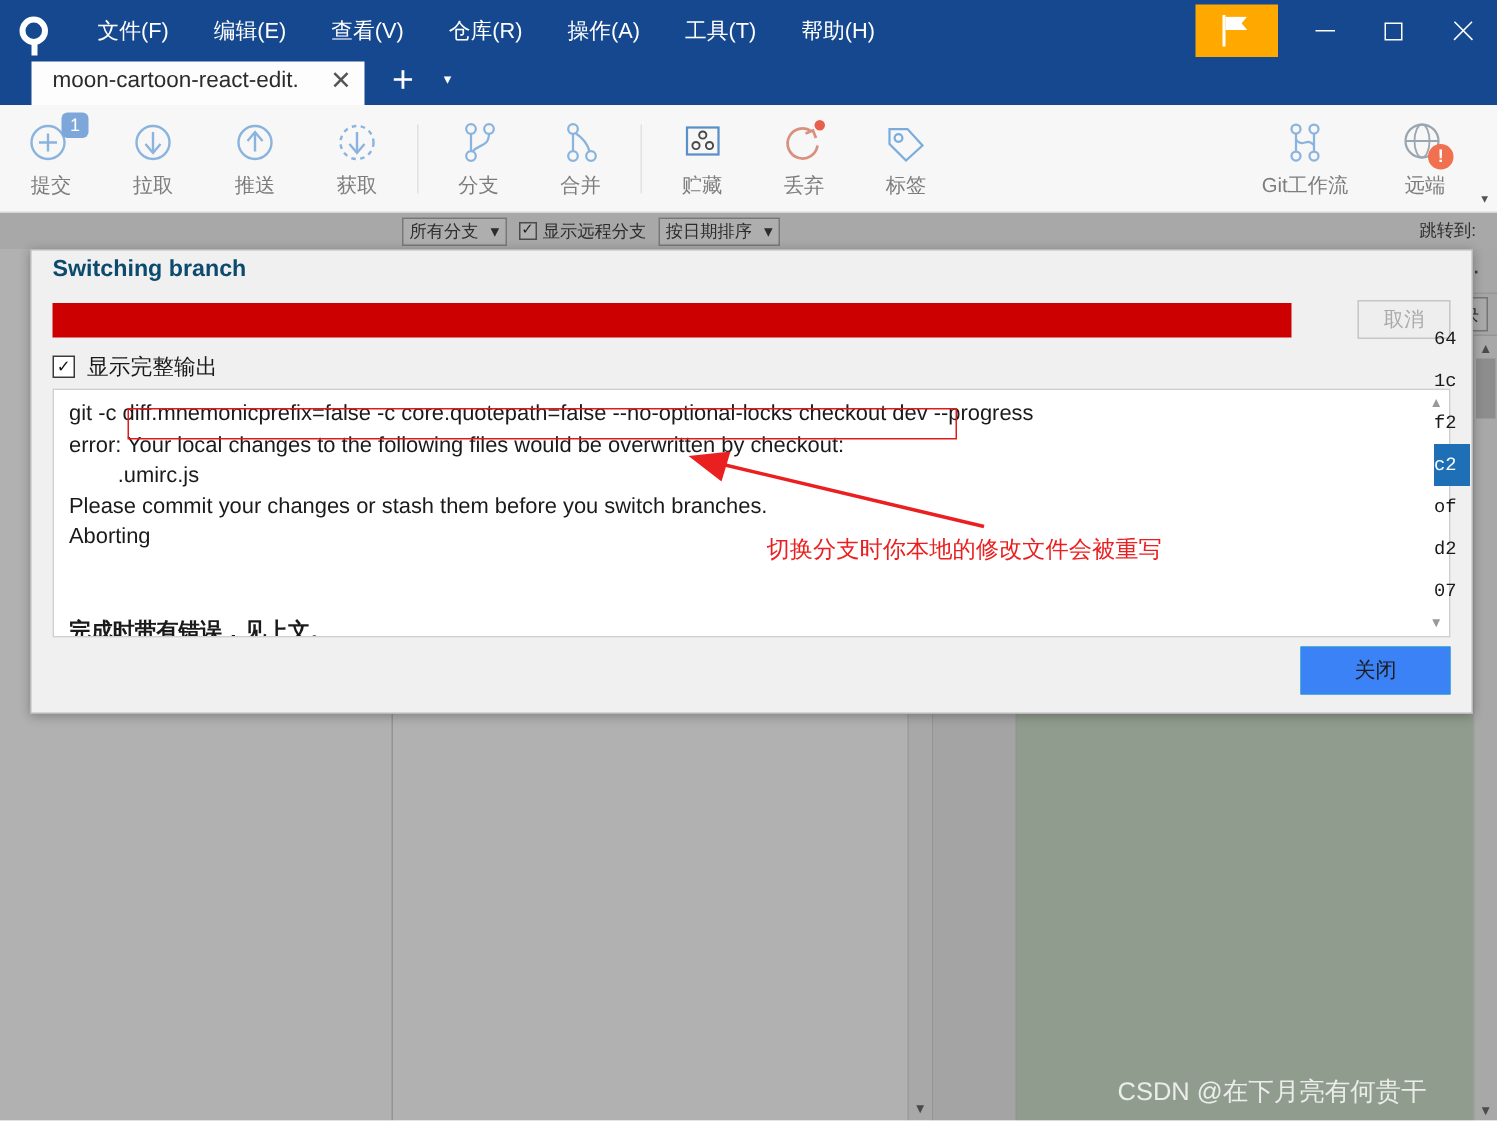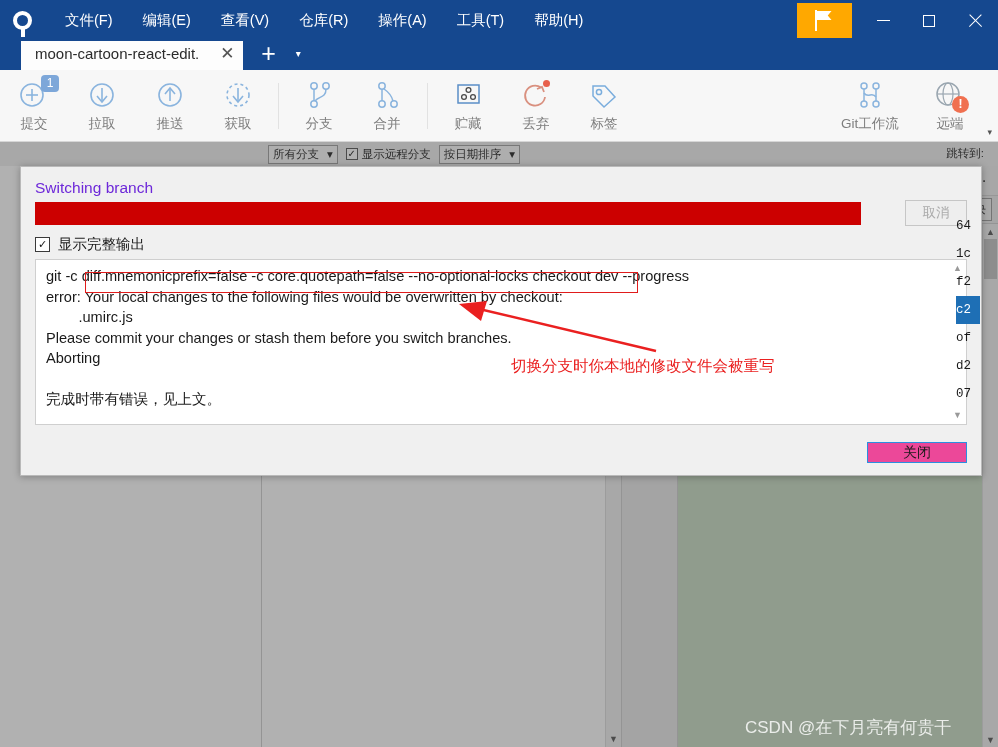--- a/index.html
+++ b/index.html
@@ -283,22 +283,22 @@
     background: rgba(60,60,60,0.40); pointer-events: none;
   }
 
   
   .modal {
     position: absolute; left: 20px; top: 166px; width: 962px; height: 310px;
     background: #f0f0f0; border: 1px solid #b9b9b9;
     box-shadow: 0 1px 7px rgba(0,0,0,0.28);
   }
   .modal-title {
-    position: absolute; left: 14px; top: 12px;
-    font-size: 15.5px; color: #6d28d9;
+    position: absolute; left: 14px; top: 4px;
+    font-size: 15.5px; color: #0c4a6e; font-weight: bold;
   }
   .progress-wrap {
     position: absolute; left: 14px; top: 35px; right: 120px; height: 23px;
     background: #e6e6e6;
   }
   .progress-bar { height: 23px; background: #cc0000; width: 100%; }
   .cancel-btn {
     position: absolute; right: 14px; top: 33px; width: 62px; height: 26px;
     border: 1px solid #c6c6c6; background: #eeeeee; color: #aaaaaa;
     font-size: 13.5px; display: flex; align-items: center; justify-content: center;
@@ -319,22 +319,22 @@
   }
   .out-line { white-space: pre; }
   .annot-box {
     position: absolute; border: 1.3px solid #e01b1b;
     pointer-events: none;
   }
   .annot-text {
     position: absolute; color: #ea2020; font-size: 15.5px; white-space: nowrap;
   }
   .close-btn {
-    position: absolute; right: 14px; bottom: 12px; width: 100px; height: 21px;
-    border: 1.6px solid #2b8fe0; background: #ec4899;
+    position: absolute; right: 14px; bottom: 12px; width: 100px; height: 32px;
+    border: 1.6px solid #2b8fe0; background: #3b82f6;
     font-size: 14px; color: #1a1a1a;
     display: flex; align-items: center; justify-content: center;
   }
   .out-scroll {
     position: absolute; right: 1px; top: 1px; width: 15px; bottom: 1px;
     background: #ffffff;
   }
   .out-scroll .arrow { height: 15px; display:flex; align-items:center; justify-content:center; font-size:9px; color:#999; }
   .out-scroll .arrow.bot { position:absolute; bottom:0; left:0; right:0; }
 
@@ -536,21 +536,21 @@
       <span>显示完整输出</span>
     </div>
 
     <div class="output-box">
       <div class="out-line">git -c diff.mnemonicprefix=false -c core.quotepath=false --no-optional-locks checkout dev --progress</div>
       <div class="out-line">error: Your local changes to the following files would be overwritten by checkout:</div>
       <div class="out-line">        .umirc.js</div>
       <div class="out-line">Please commit your changes or stash them before you switch branches.</div>
       <div class="out-line">Aborting</div>
       <div class="out-line">&nbsp;</div>
-      <div class="out-line" style="">完成时带有错误，见上文。</div>
+      <div class="out-line" style="margin-top:22px;font-weight:bold;">完成时带有错误，见上文。</div>
 
       <div class="out-scroll">
         <div class="arrow">▲</div>
         <div class="arrow bot">▼</div>
       </div>
     </div>
 
     <div class="annot-box" style="left:64px;top:105px;width:553px;height:21px;"></div>
 
     <svg style="position:absolute;left:430px;top:132px;width:210px;height:60px;pointer-events:none;" viewBox="0 0 210 60">

